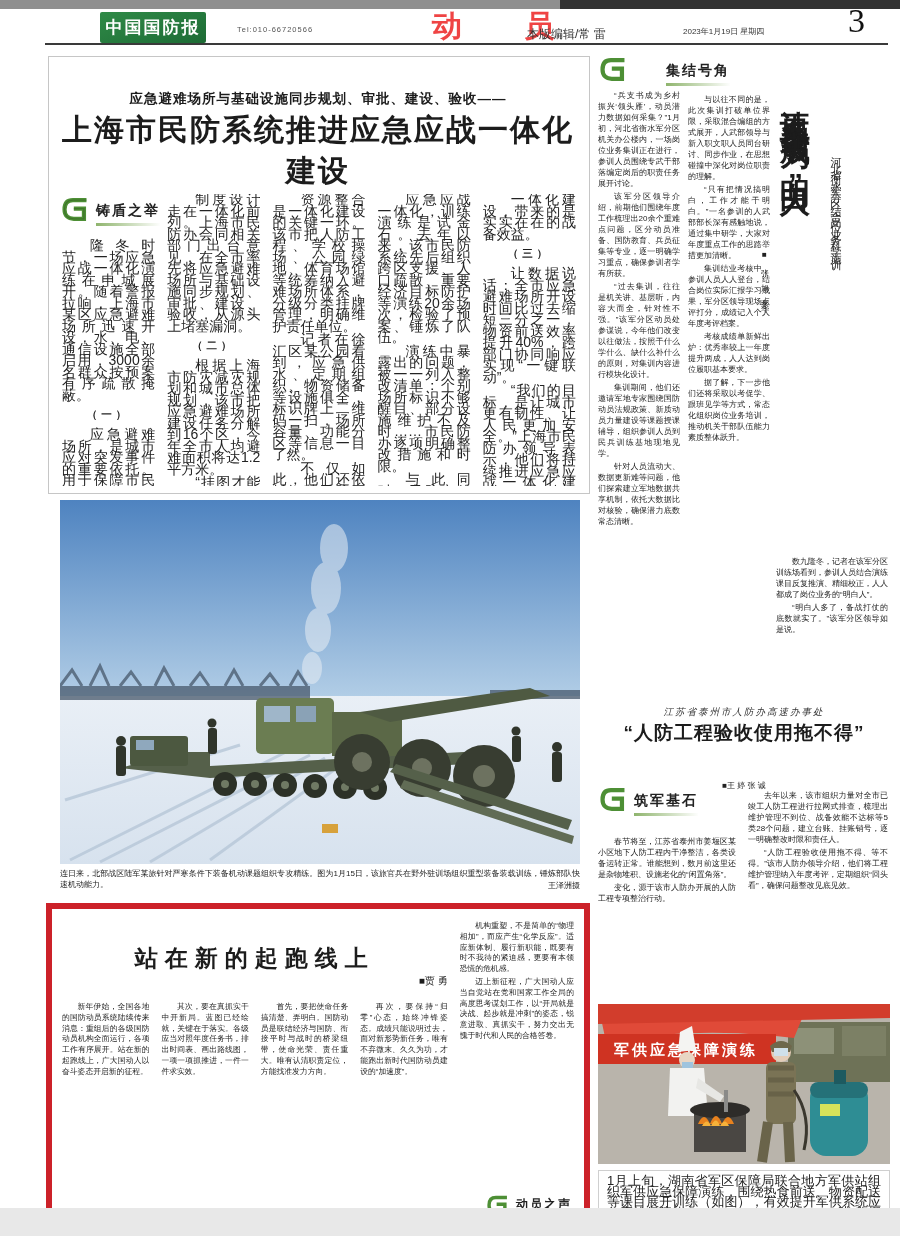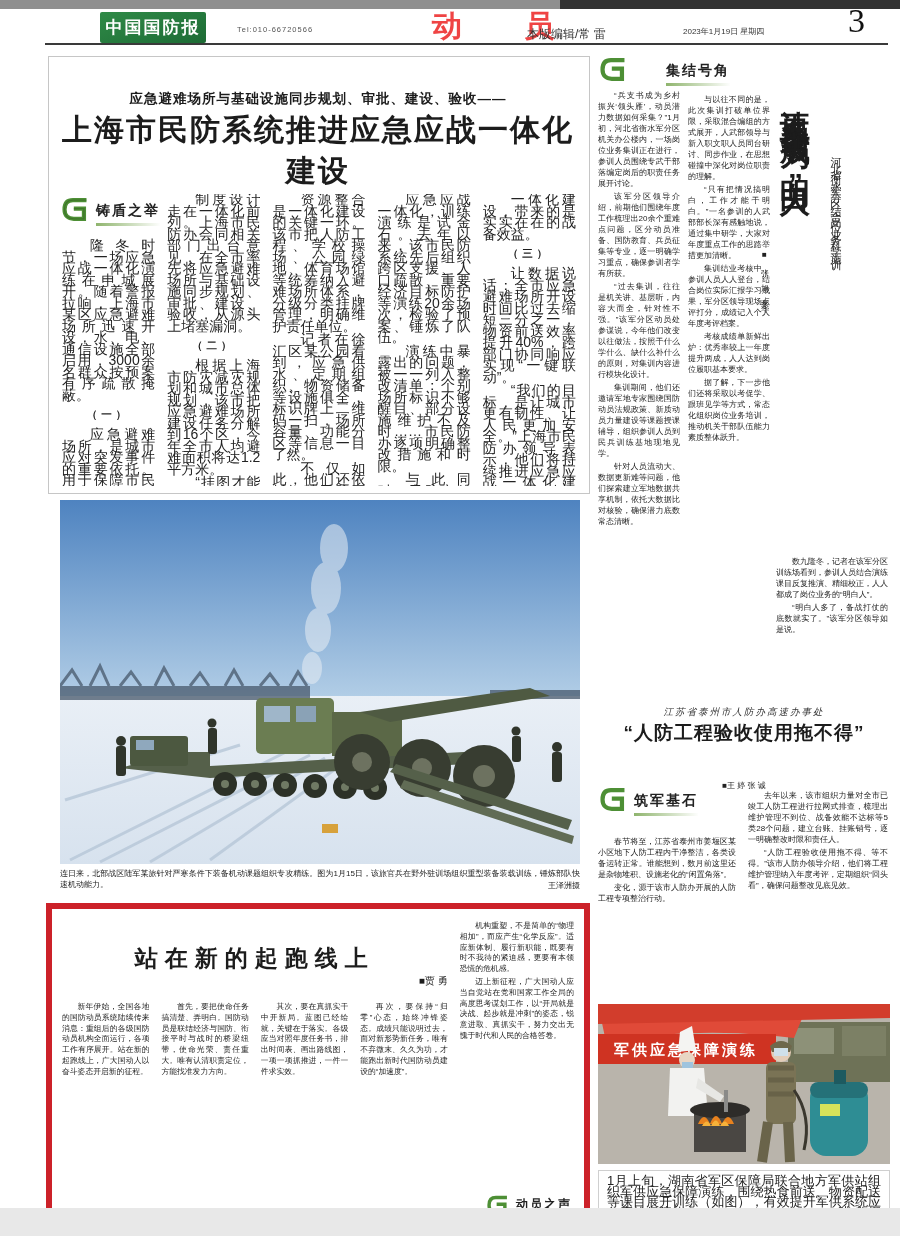--- a/index.html
+++ b/index.html
@@ -221,24 +221,24 @@
 
   <div id="red-box" class="abs">
     <div id="red-left">
       <div id="red-title">站在新的起跑线上</div>
       <div id="red-byline">■贾  勇</div>
       <div id="red-cols" class="cols">
           <div class="col">
             <div class="para">新年伊始，全国各地的国防动员系统陆续传来消息：重组后的各级国防动员机构全面运行，各项工作有序展开。站在新的起跑线上，广大国动人以奋斗姿态开启新的征程。</div>
           </div>
           <div class="col">
-            <div class="para">首先，要把使命任务搞清楚、弄明白。国防动员是联结经济与国防、衔接平时与战时的桥梁纽带，使命光荣、责任重大。唯有认清职责定位，方能找准发力方向。</div>
+            <div class="para">其次，要在真抓实干中开新局。蓝图已经绘就，关键在于落实。各级应当对照年度任务书，排出时间表、画出路线图，一项一项抓推进，一件一件求实效。</div>
           </div>
           <div class="col">
-            <div class="para">其次，要在真抓实干中开新局。蓝图已经绘就，关键在于落实。各级应当对照年度任务书，排出时间表、画出路线图，一项一项抓推进，一件一件求实效。</div>
+            <div class="para">首先，要把使命任务搞清楚、弄明白。国防动员是联结经济与国防、衔接平时与战时的桥梁纽带，使命光荣、责任重大。唯有认清职责定位，方能找准发力方向。</div>
           </div>
           <div class="col">
             <div class="para">再次，要保持“归零”心态，始终冲锋姿态。成绩只能说明过去，面对新形势新任务，唯有不弃微末、久久为功，才能跑出新时代国防动员建设的“加速度”。</div>
           </div>
         </div>
     </div>
     <div id="red-right" class="vcol">
       <div id="red-marker" class="marker">
         <svg class="glogo" viewBox="0 0 32 32">
           <path d="M29 5 L13 5 C6 5 3 9 3 16 C3 23 7 27 14 27 L26 27 L26 15 L14 15" fill="none" stroke="#4d8f35" stroke-width="5"></path>

